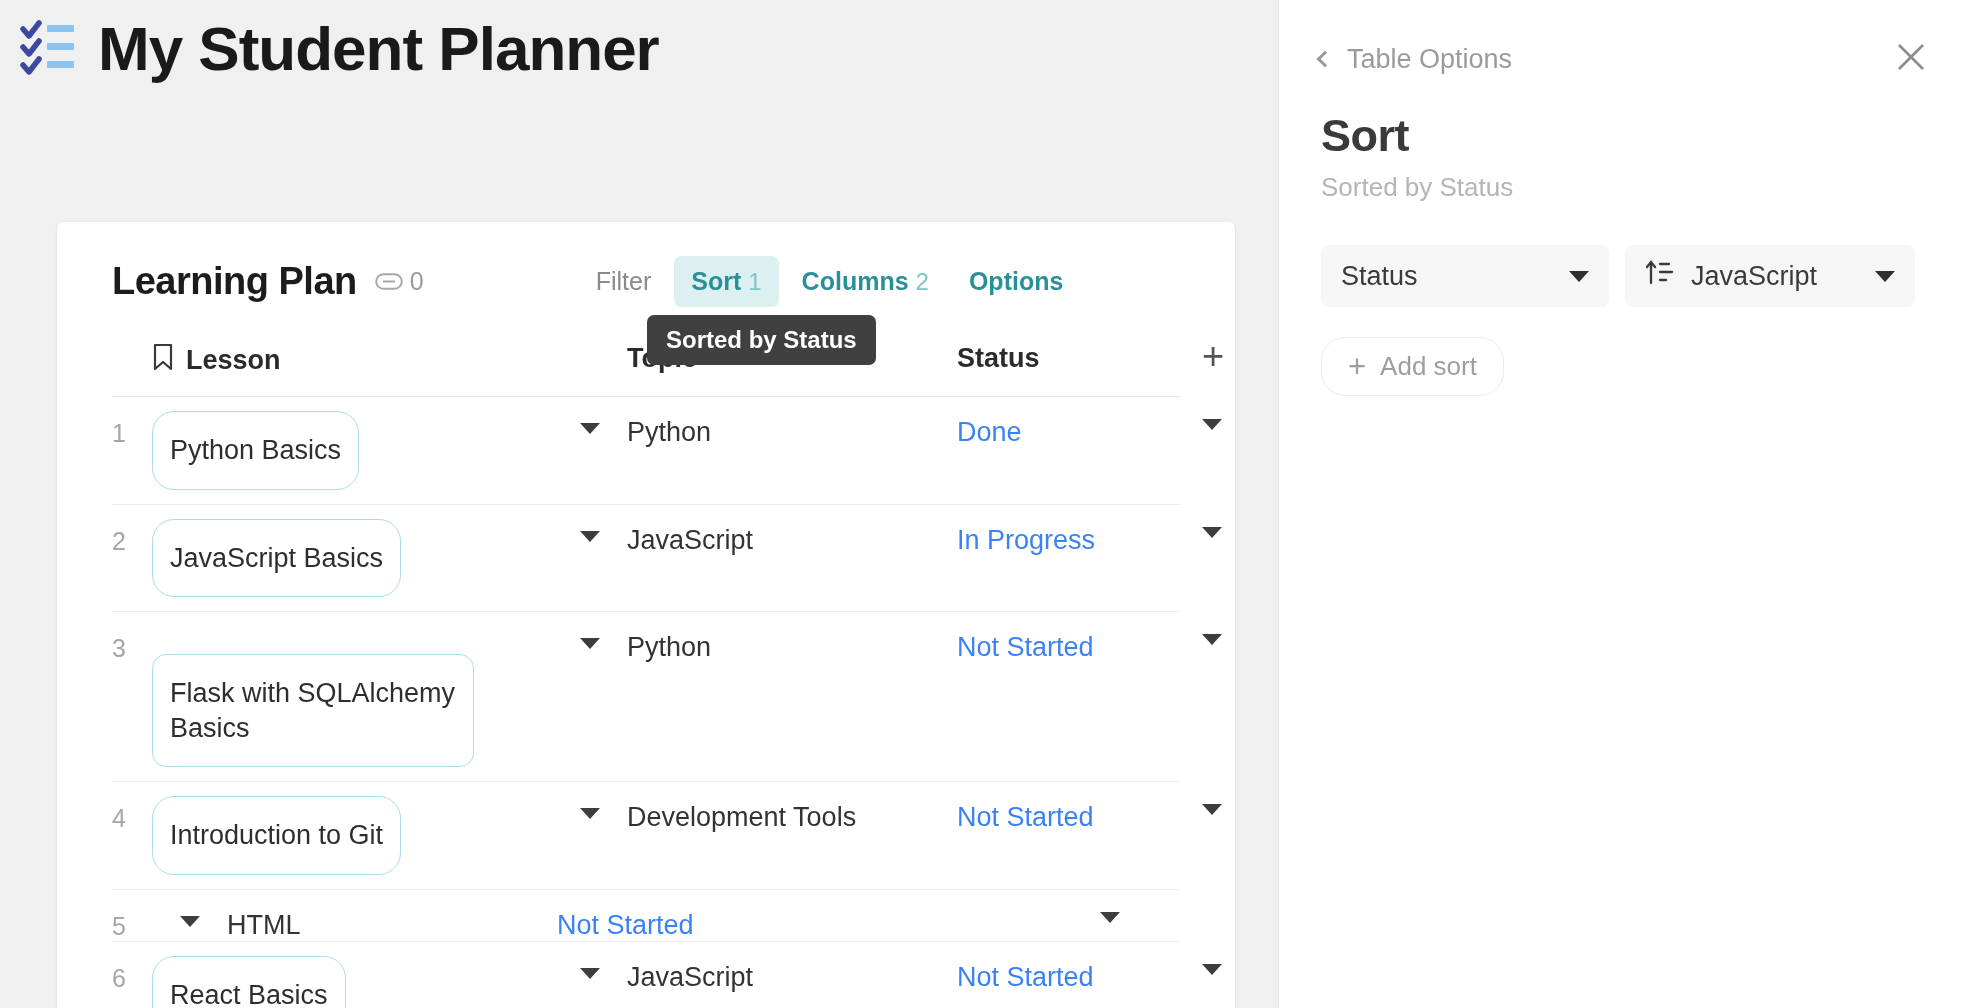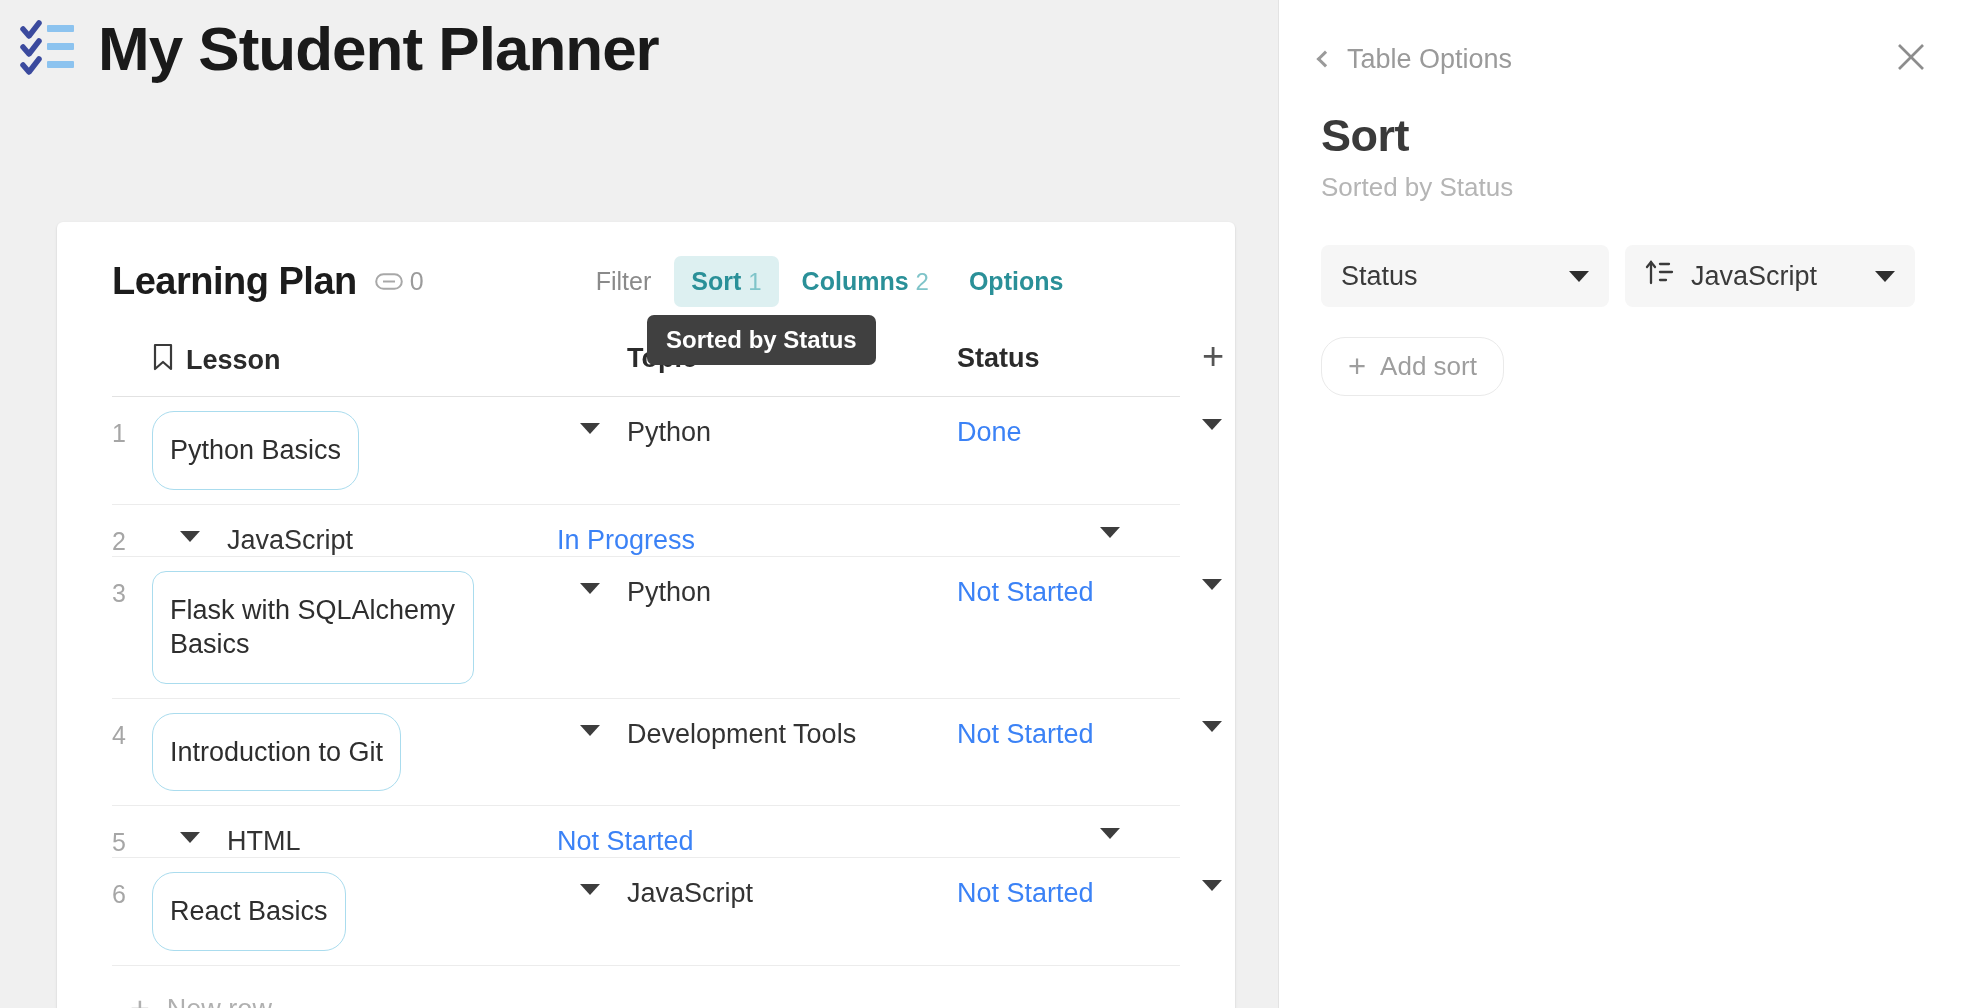--- a/index.html
+++ b/index.html
@@ -279,34 +279,37 @@
             </div>
           <div class="c-topic">Python</div>
           <div class="c-status">Done</div>
           <div class="c-end">
               <span class="caret status-caret"></span>
             </div>
         </div>
 
         <div class="row">
           <div class="c-num">2</div>
+          <div class="c-lesson">
+            <span class="pill">JavaScript Basics</span>
+          </div>
           <div class="c-caret caret-cell">
               <span class="caret"></span>
             </div>
           <div class="c-topic">JavaScript</div>
           <div class="c-status">In Progress</div>
           <div class="c-end">
               <span class="caret status-caret"></span>
             </div>
         </div>
 
         <div class="row">
           <div class="c-num">3</div>
           <div class="c-lesson">
-            <span class="pill multiline" style="width:322px;">Flask with SQLAlchemy Basics</span>
+            <span class="pill multiline" style="width:322px;margin-top:28px;">Flask with SQLAlchemy Basics</span>
           </div>
           <div class="c-caret caret-cell">
               <span class="caret"></span>
             </div>
           <div class="c-topic">Python</div>
           <div class="c-status">Not Started</div>
           <div class="c-end">
               <span class="caret status-caret"></span>
             </div>
         </div>

